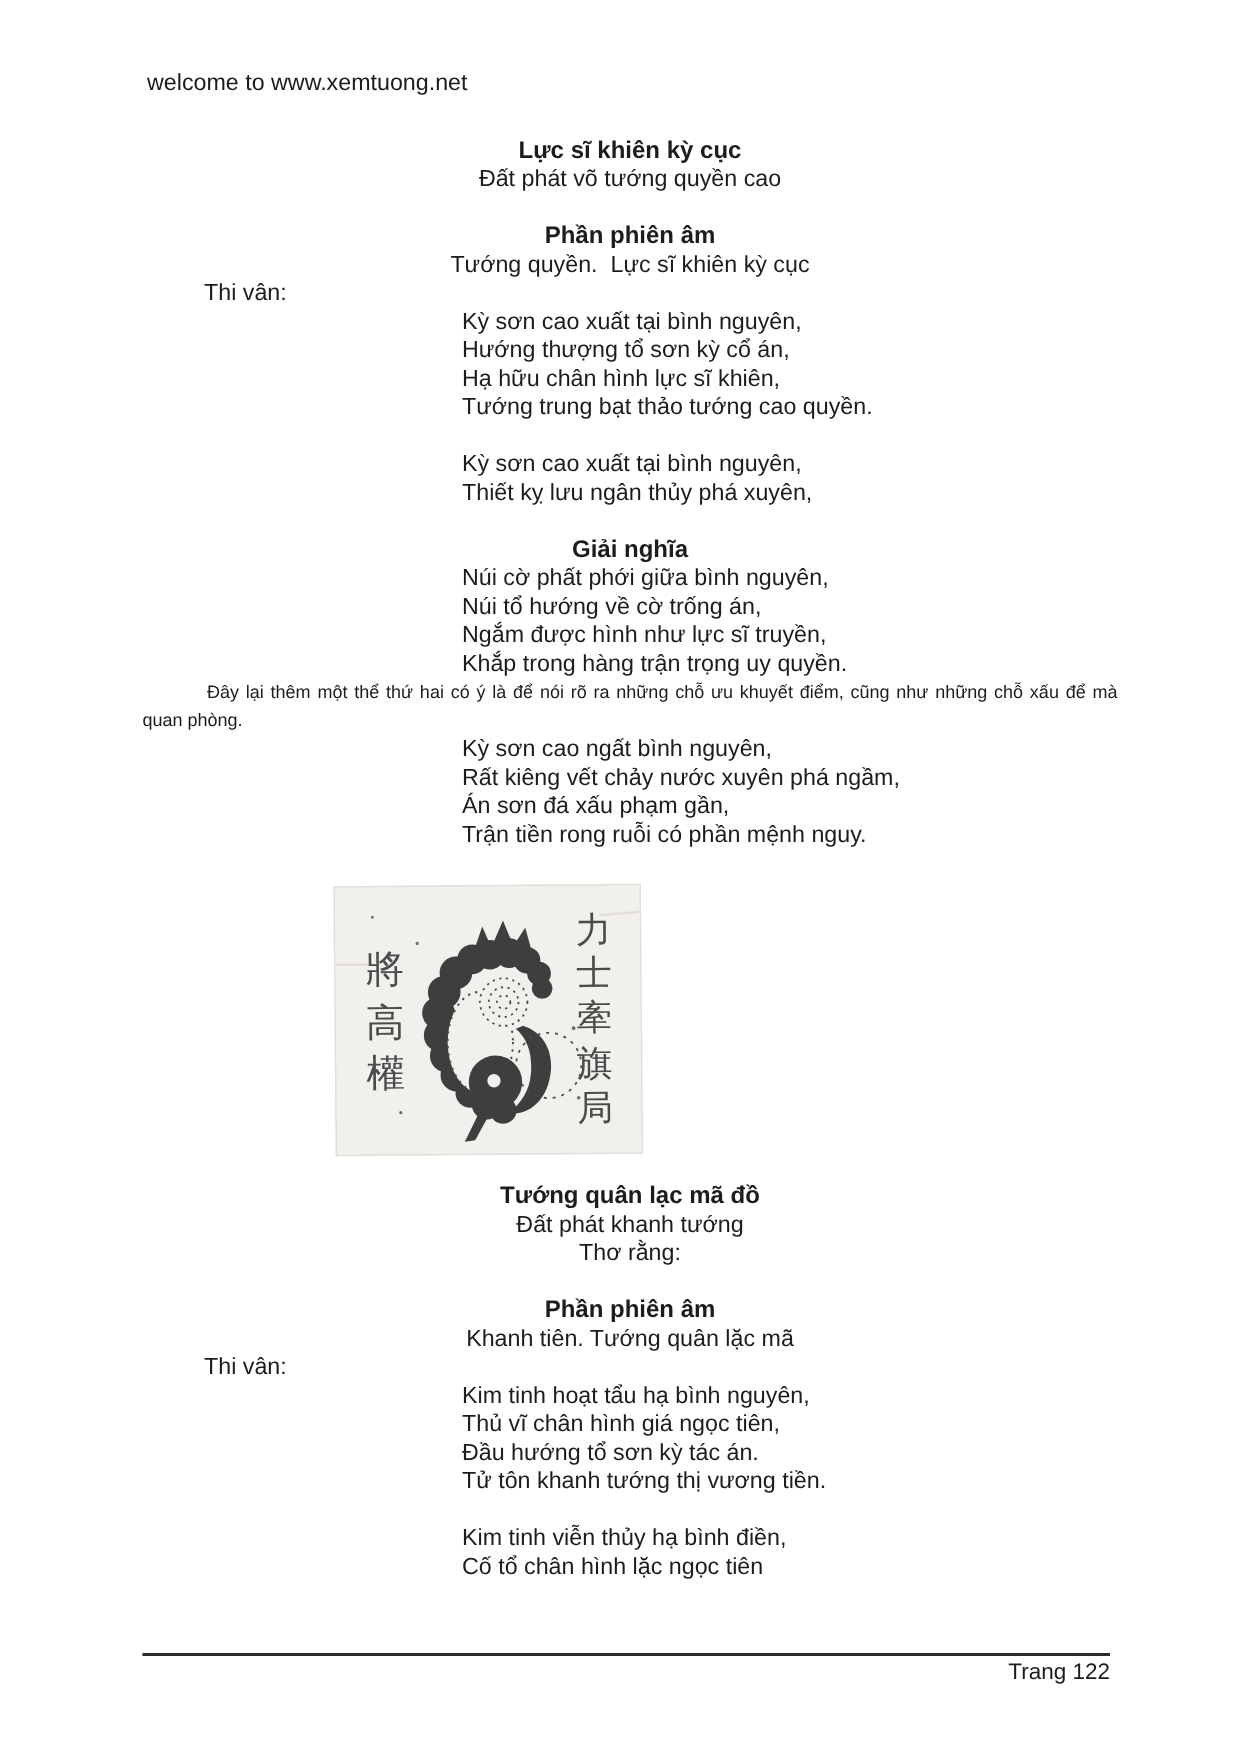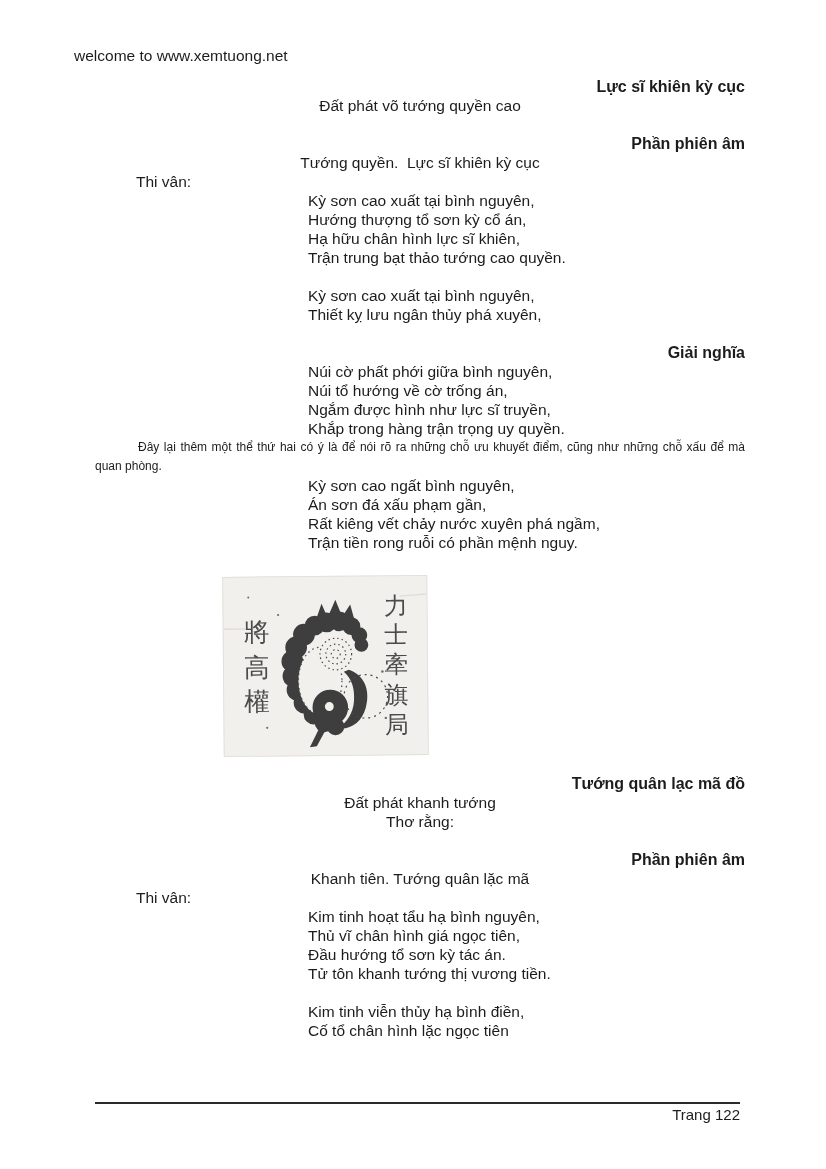--- a/index.html
+++ b/index.html
@@ -6,29 +6,29 @@
   html,body { background:#ffffff; }
   body {
     width:826px; height:1169px;
     font-family:"Liberation Sans","DejaVu Sans",sans-serif;
     color:#1c1c1c; position:relative; overflow:hidden;
   }
   .page { position:relative; width:826px; height:1169px; padding-top:46px; }
   .col { margin-left:95px; width:650px; }
   .line { font-size:15.5px; line-height:19px; white-space:pre; }
   .center { text-align:center; }
-  .b { font-weight:bold; font-size:16px;text-align:right; }
+  .b { font-weight:bold; font-size:16px; }
   .blank { height:19px; }
   .poem { padding-left:213px; }
   .thivan { padding-left:41px; }
   .para {
     font-size:12px; line-height:19px;
     text-align:justify; text-indent:43px; white-space:normal;
   }
-  .header-line { padding-left:74px; margin-bottom:12px; }
+  .header-line { padding-left:98px; margin-bottom:26px; }
   .scan {
     margin-left:223px; margin-top:24px; margin-bottom:18px;
     width:205px; height:180px; display:block;
     transform:rotate(-0.5deg);
     border:1px solid #e3dfd9;
     background:#f2f0ec;
   }
   .footer-rule {
     position:absolute; left:95px; top:1102px; width:645px;
     border-top:2px solid #2a2a2a;
@@ -52,37 +52,37 @@
     <div class="blank"></div>
     <div class="line center b">Phần phiên âm</div>
     <div class="line center">Tướng quyền.  Lực sĩ khiên kỳ cục</div>
   </div>
 
   <div class="col">
     <div class="line thivan">Thi vân:</div>
     <div class="line poem">Kỳ sơn cao xuất tại bình nguyên,</div>
     <div class="line poem">Hướng thượng tổ sơn kỳ cổ án,</div>
     <div class="line poem">Hạ hữu chân hình lực sĩ khiên,</div>
-    <div class="line poem">Trận trung bạt thảo tướng cao quyền.</div>
+    <div class="line poem">Tướng trung bạt thảo tướng cao quyền.</div>
     <div class="blank"></div>
     <div class="line poem">Kỳ sơn cao xuất tại bình nguyên,</div>
     <div class="line poem">Thiết kỵ lưu ngân thủy phá xuyên,</div>
     <div class="blank"></div>
   </div>
 
   <div class="col">
     <div class="line center b">Giải nghĩa</div>
     <div class="line poem">Núi cờ phất phới giữa bình nguyên,</div>
     <div class="line poem">Núi tổ hướng về cờ trống án,</div>
     <div class="line poem">Ngắm được hình như lực sĩ truyền,</div>
     <div class="line poem">Khắp trong hàng trận trọng uy quyền.</div>
     <div class="para">Đây lại thêm một thể thứ hai có ý là để nói rõ ra những chỗ ưu khuyết điểm, cũng như những chỗ xấu để mà quan phòng.</div>
     <div class="line poem">Kỳ sơn cao ngất bình nguyên,</div>
+    <div class="line poem">Rất kiêng vết chảy nước xuyên phá ngầm,</div>
     <div class="line poem">Án sơn đá xấu phạm gần,</div>
-    <div class="line poem">Rất kiêng vết chảy nước xuyên phá ngầm,</div>
     <div class="line poem">Trận tiền rong ruỗi có phần mệnh nguy.</div>
   </div>
 
   <svg class="scan" viewBox="0 0 205 180" xmlns="http://www.w3.org/2000/svg">
     <rect x="0" y="0" width="205" height="180" fill="#f2f0ec"></rect>
     <line x1="0" y1="52" x2="30" y2="52" stroke="#e1ddd6" stroke-width="1.5"></line>
     <line x1="178" y1="20" x2="205" y2="18" stroke="#e1ddd6" stroke-width="1.5"></line>
 
     <g class="cjk-text" font-size="26" text-anchor="middle">
       <text x="33" y="64">將</text>

